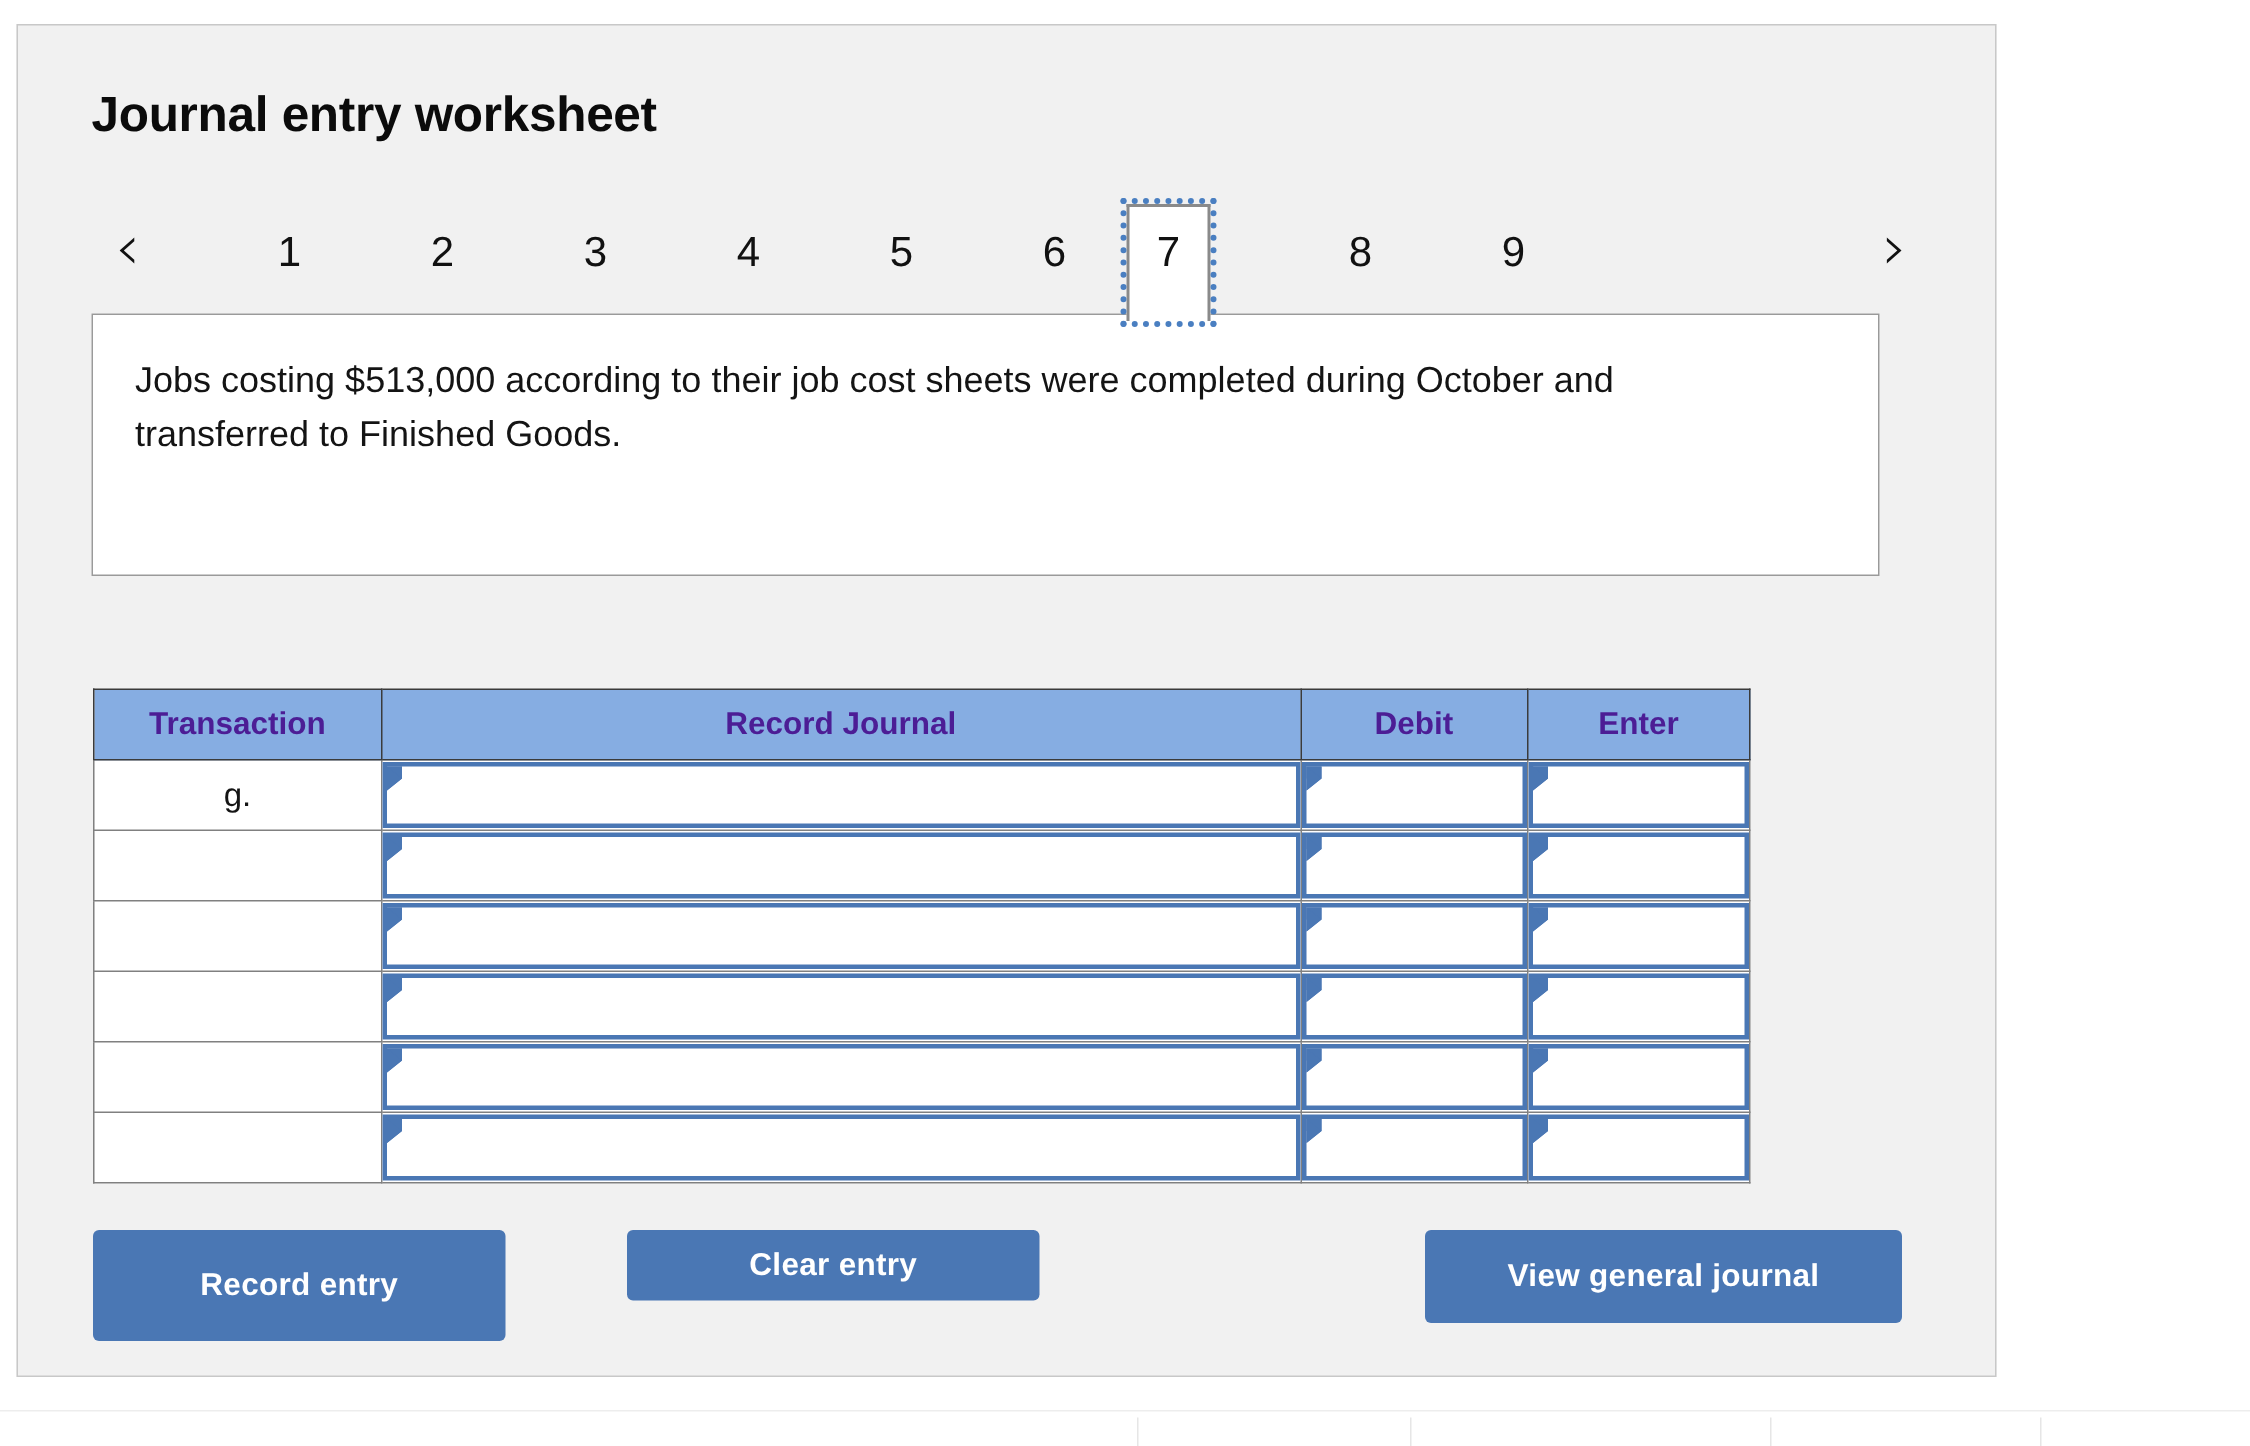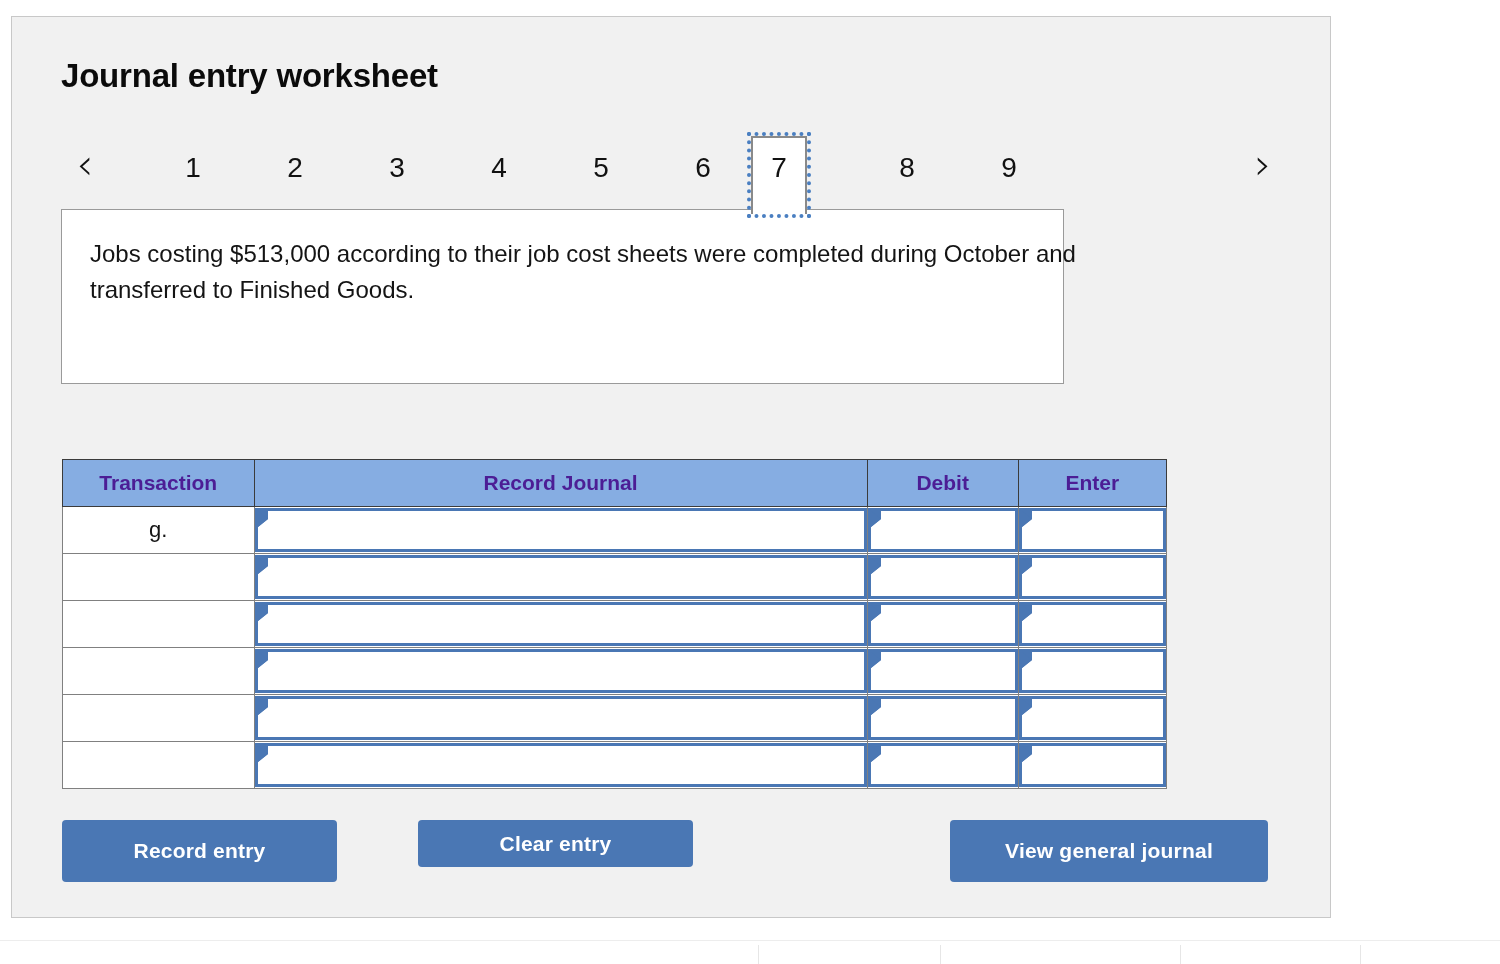--- a/index.html
+++ b/index.html
@@ -83,21 +83,21 @@
     outline: 4px dotted #4a7fc1;
     outline-offset: 0px;
     z-index: 4;
   }
 
   
   .desc-box {
     position: absolute;
     left: 49px;
     top: 192px;
-    width: 1003px;
+    width: 1192px;
     height: 175px;
     background: #ffffff;
     border: 1px solid #9a9a9a;
     box-sizing: border-box;
     z-index: 2;
   }
   .desc-text {
     position: absolute;
     left: 28px;
     top: 26px;
@@ -203,21 +203,21 @@
     background: #4a77b4;
     color: #ffffff;
     font-size: 21px;
     font-weight: bold;
     border: none;
     border-radius: 4px;
     cursor: pointer;
     font-family: "Liberation Sans", sans-serif;
     letter-spacing: 0.2px;
   }
-  .btn-record { left: 50px;  top: 803px; width: 275px; height: 62px; }
+  .btn-record { left: 50px;  top: 803px; width: 275px; height: 74px; }
   .btn-clear  { left: 406px; top: 803px; width: 275px; height: 47px; }
   .btn-view   { left: 938px; top: 803px; width: 318px; height: 62px; }
 
   
   .footer-strip {
     position: absolute;
     left: 0;
     top: 940px;
     width: 1500px;
     height: 24px;

